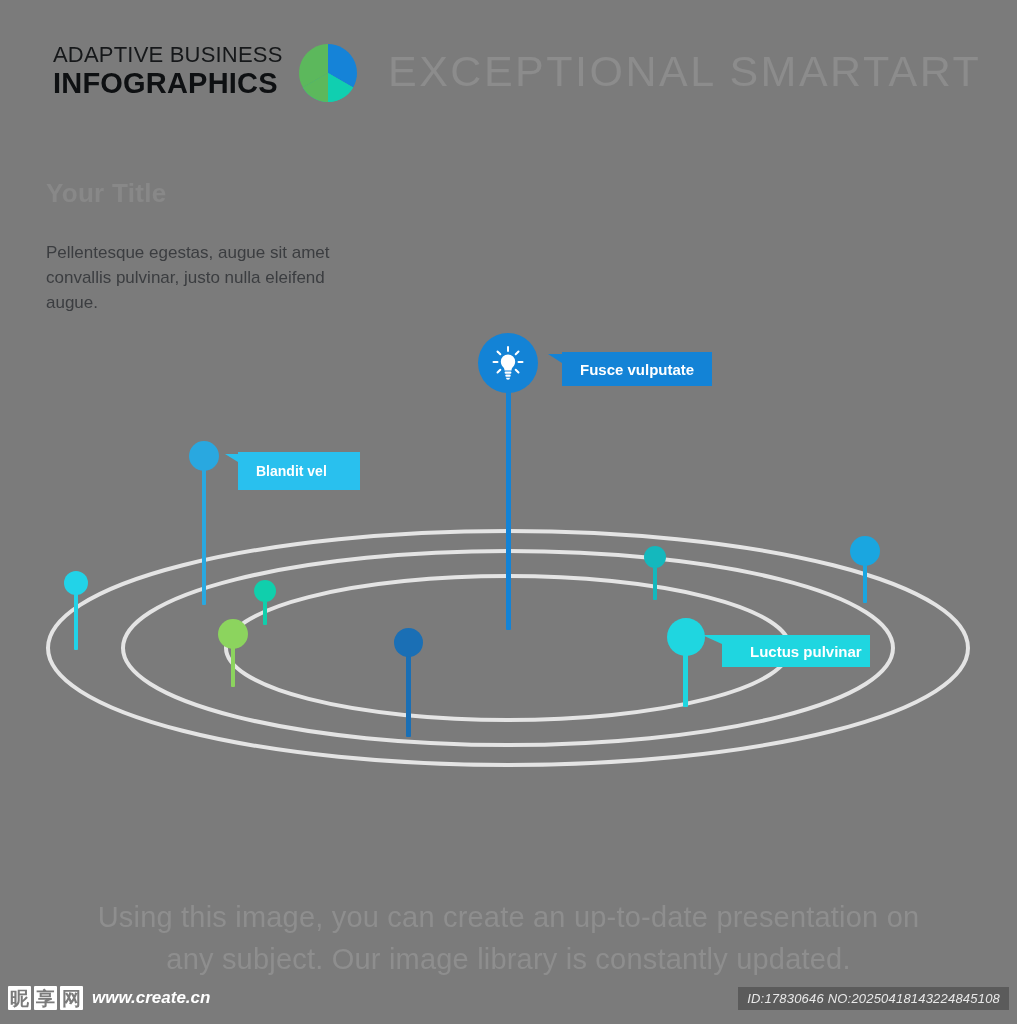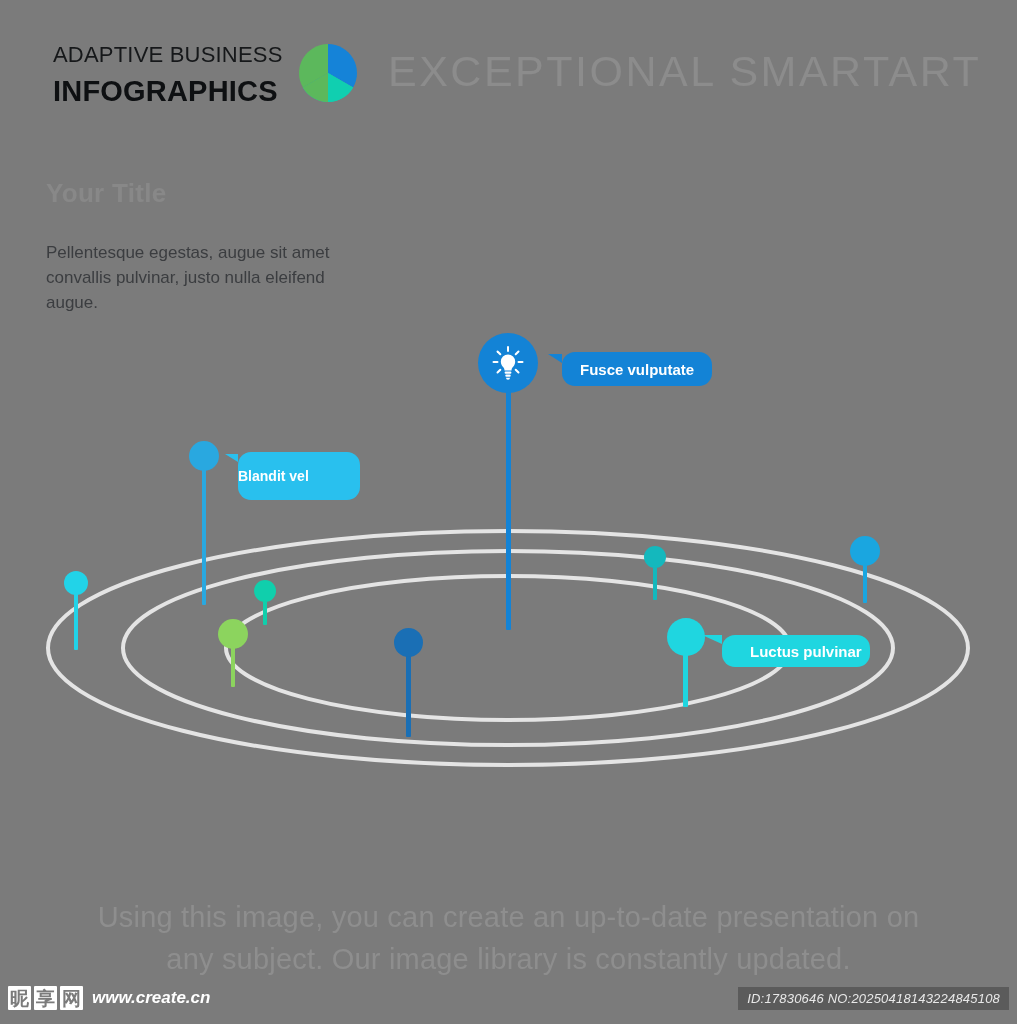--- a/index.html
+++ b/index.html
@@ -7,21 +7,21 @@
     width:1017px;height:1024px;
     background:#7b7b7b;
     font-family:"Liberation Sans", sans-serif;
     overflow:hidden;
     position:relative;
   }
   
   .header{position:absolute;left:0;top:0;width:1017px;height:130px;}
   .brand{position:absolute;left:53px;top:44px;line-height:1;}
   .brand-l1{font-size:22px;font-weight:normal;color:#16181a;letter-spacing:.2px;}
-  .brand-l2{font-size:29px;font-weight:bold;color:#0e1012;letter-spacing:.2px;margin-top:11px;}
+  .brand-l2{font-size:29px;font-weight:bold;color:#0e1012;letter-spacing:.2px;margin-top:3px;}
   .logo-mark{position:absolute;left:299px;top:44px;width:58px;height:58px;}
   .headline{
     position:absolute;left:388px;top:47px;
     font-size:43px;color:#8c8c8c;letter-spacing:2.5px;font-weight:300;
     white-space:nowrap;
   }
   
   .your-title{
     position:absolute;left:46px;top:178px;
     font-size:26px;font-weight:bold;color:#888888;letter-spacing:.3px;
@@ -33,21 +33,21 @@
   
   .stage{position:absolute;left:0;top:320px;width:1017px;height:500px;}
   .stage svg{display:block;}
   
   .pin{position:absolute;}
   .pin .head{position:absolute;border-radius:50%;left:0;top:0;}
   .pin .stem{position:absolute;border-radius:1px;}
   .bulb-svg{position:absolute;left:0;top:0;}
   
   .callout{
-    position:absolute;border-radius:13px;
+    position:absolute;border-radius:0;
     color:#ffffff;font-weight:bold;
     display:flex;align-items:center;
     white-space:nowrap;
   }
   .callout .tail{position:absolute;width:0;height:0;}
   
   .footer-text{
     position:absolute;left:0;top:896px;width:1017px;
     text-align:center;color:#8e8e8e;font-size:29px;line-height:42px;
     font-weight:300;letter-spacing:.2px;
@@ -157,21 +157,21 @@
 <div class="pin" style="left:667px;top:618px;width:38px;height:90px;">
   <div class="stem" style="left:16px;top:19px;width:5px;height:70px;background:#1fd6e0;"></div>
   <div class="head" style="width:38px;height:38px;background:#1fd6e0;"></div>
 </div>
 
 <div class="pin" style="left:850px;top:536px;width:30px;height:68px;">
   <div class="stem" style="left:13px;top:15px;width:4px;height:52px;background:#1aa6e0;"></div>
   <div class="head" style="width:30px;height:30px;background:#1aa6e0;"></div>
 </div>
 
-<div class="callout" style="left:238px;top:452px;width:122px;height:48px;background:#29c0ee;font-size:14px;box-sizing:border-box;">
+<div class="callout" style="left:238px;top:452px;width:122px;height:38px;background:#29c0ee;font-size:14px;padding-left:18px;box-sizing:border-box;">
   <span class="tail" style="left:-13px;top:2px;border-top:8px solid #29c0ee;border-left:13px solid transparent;"></span>
   <span>Blandit vel</span>
 </div>
 
 <div class="callout" style="left:562px;top:352px;width:150px;height:34px;background:#1383d6;font-size:15px;padding-left:18px;box-sizing:border-box;">
   <span class="tail" style="left:-14px;top:2px;border-top:9px solid #1383d6;border-left:14px solid transparent;"></span>
   <span>Fusce vulputate</span>
 </div>
 
 <div class="callout" style="left:722px;top:635px;width:148px;height:32px;background:#1fd6e0;font-size:15px;padding-left:28px;box-sizing:border-box;">

